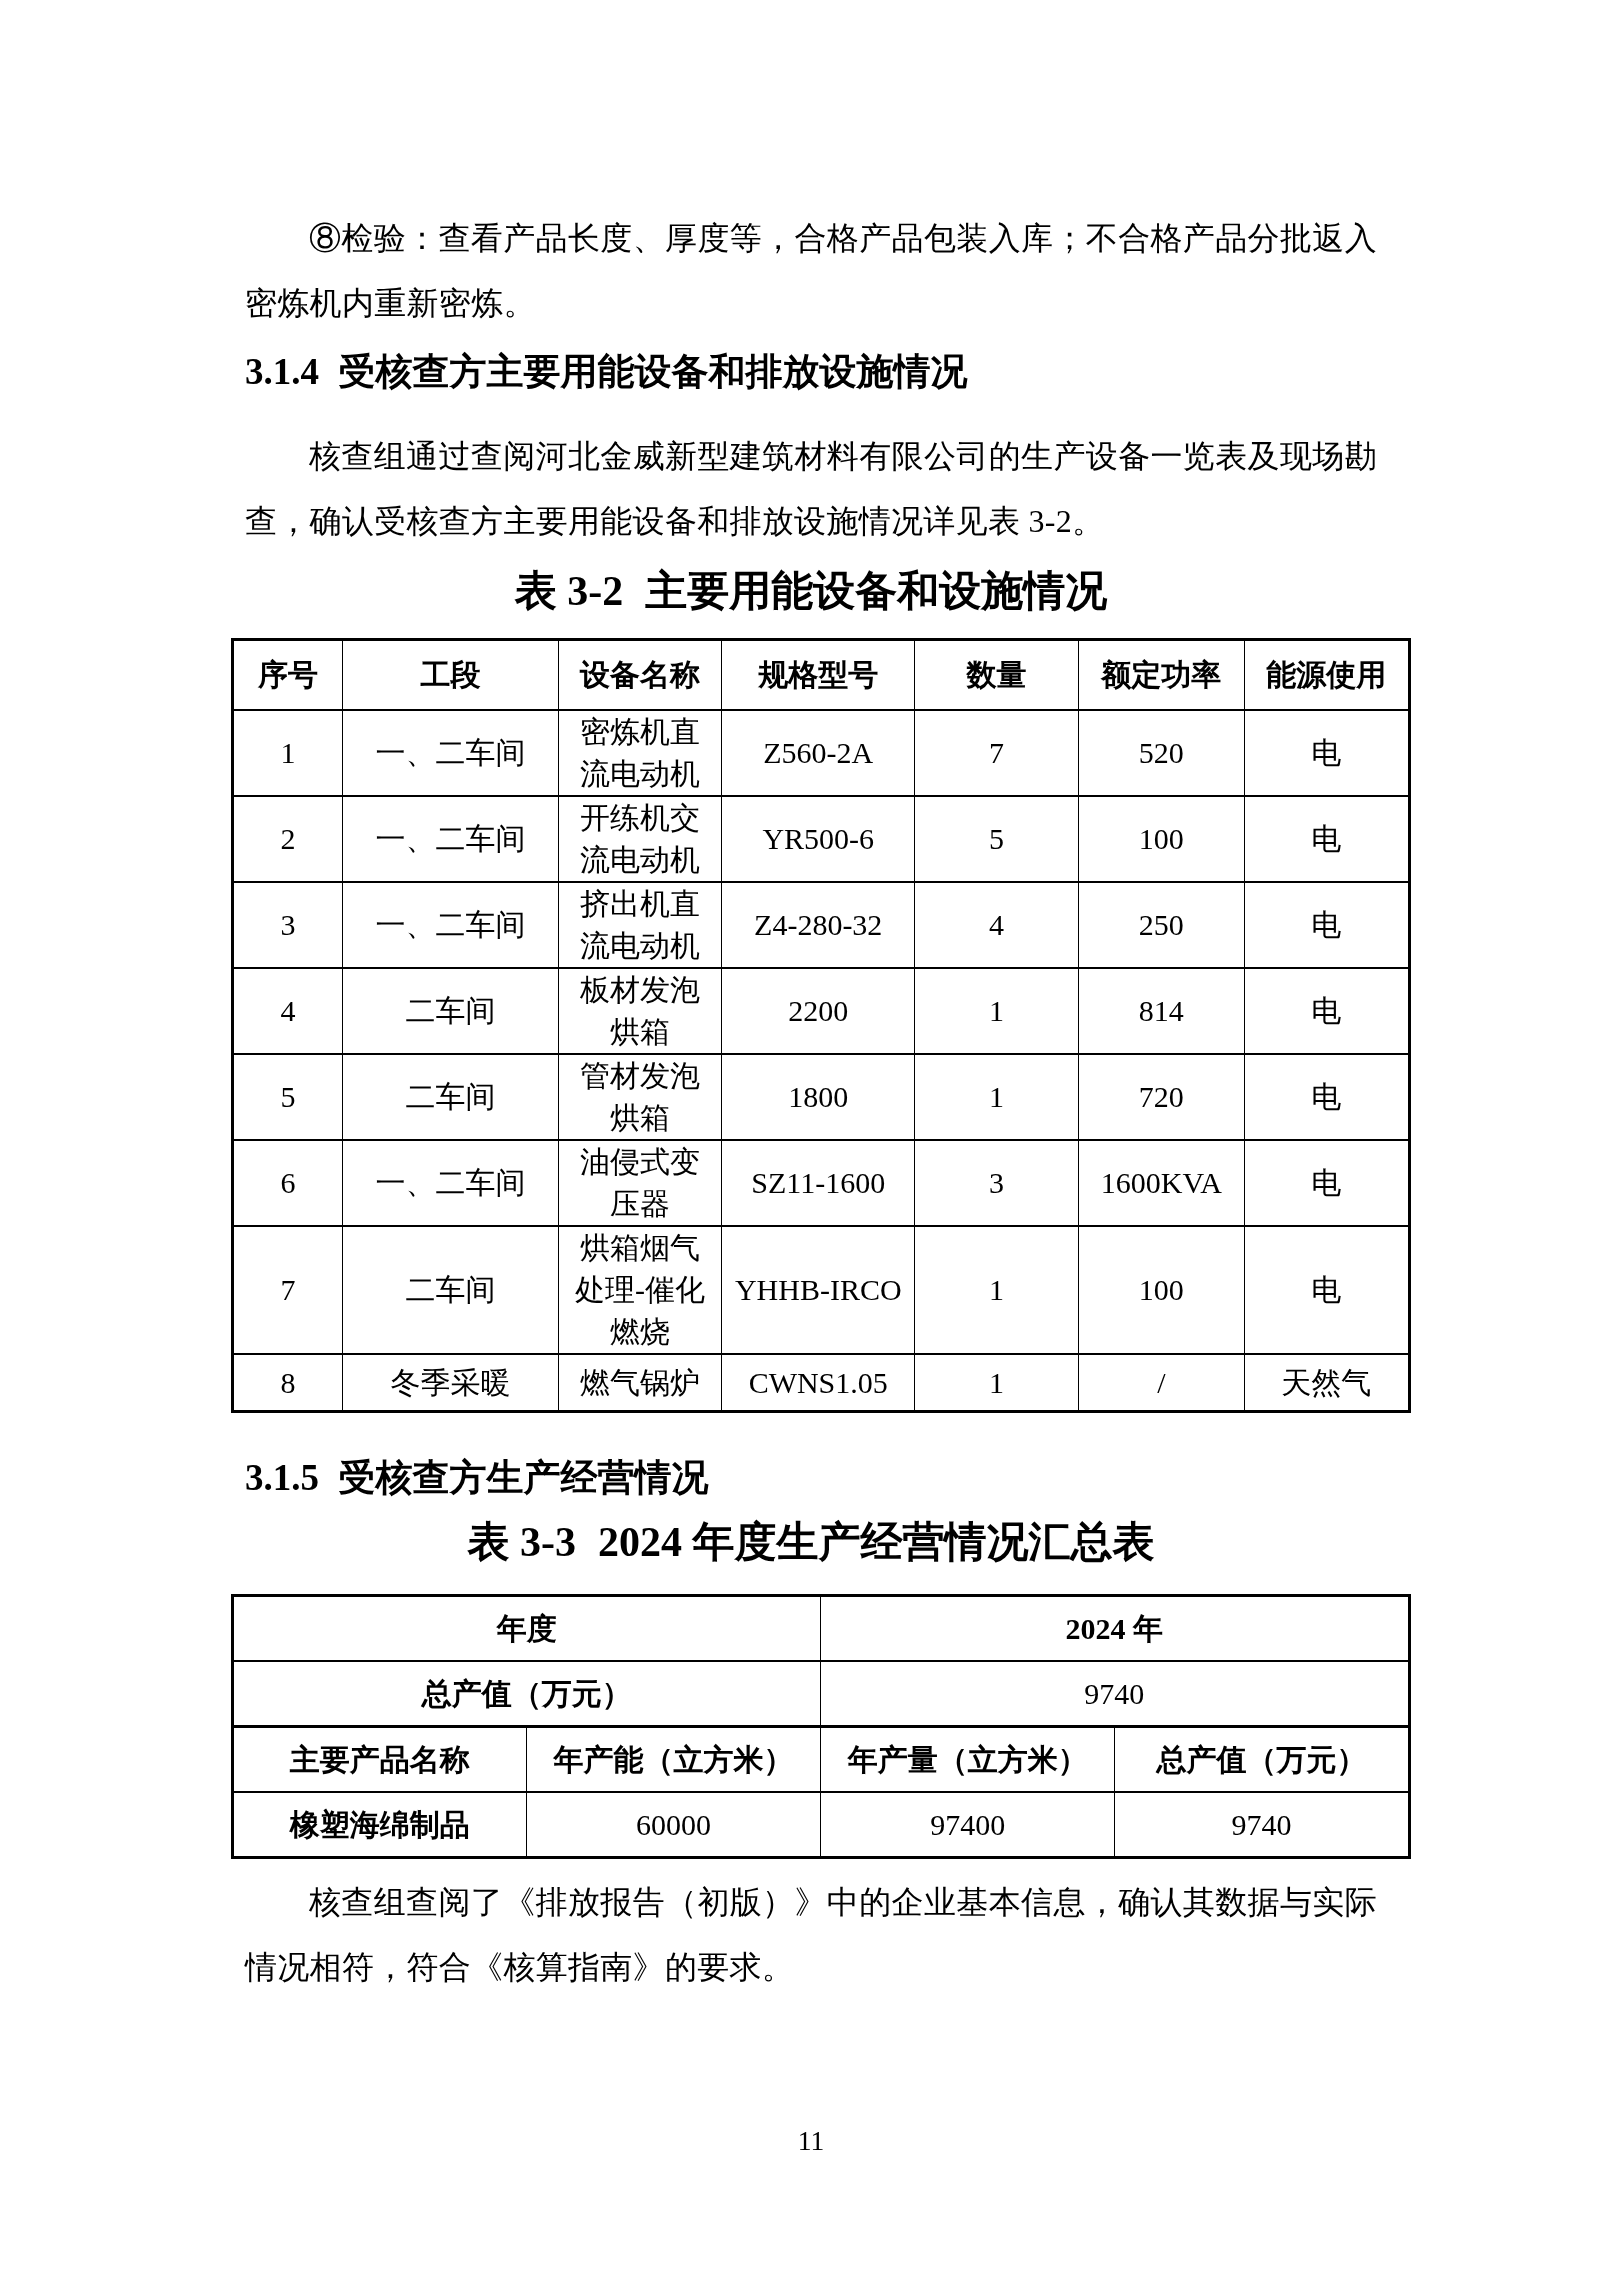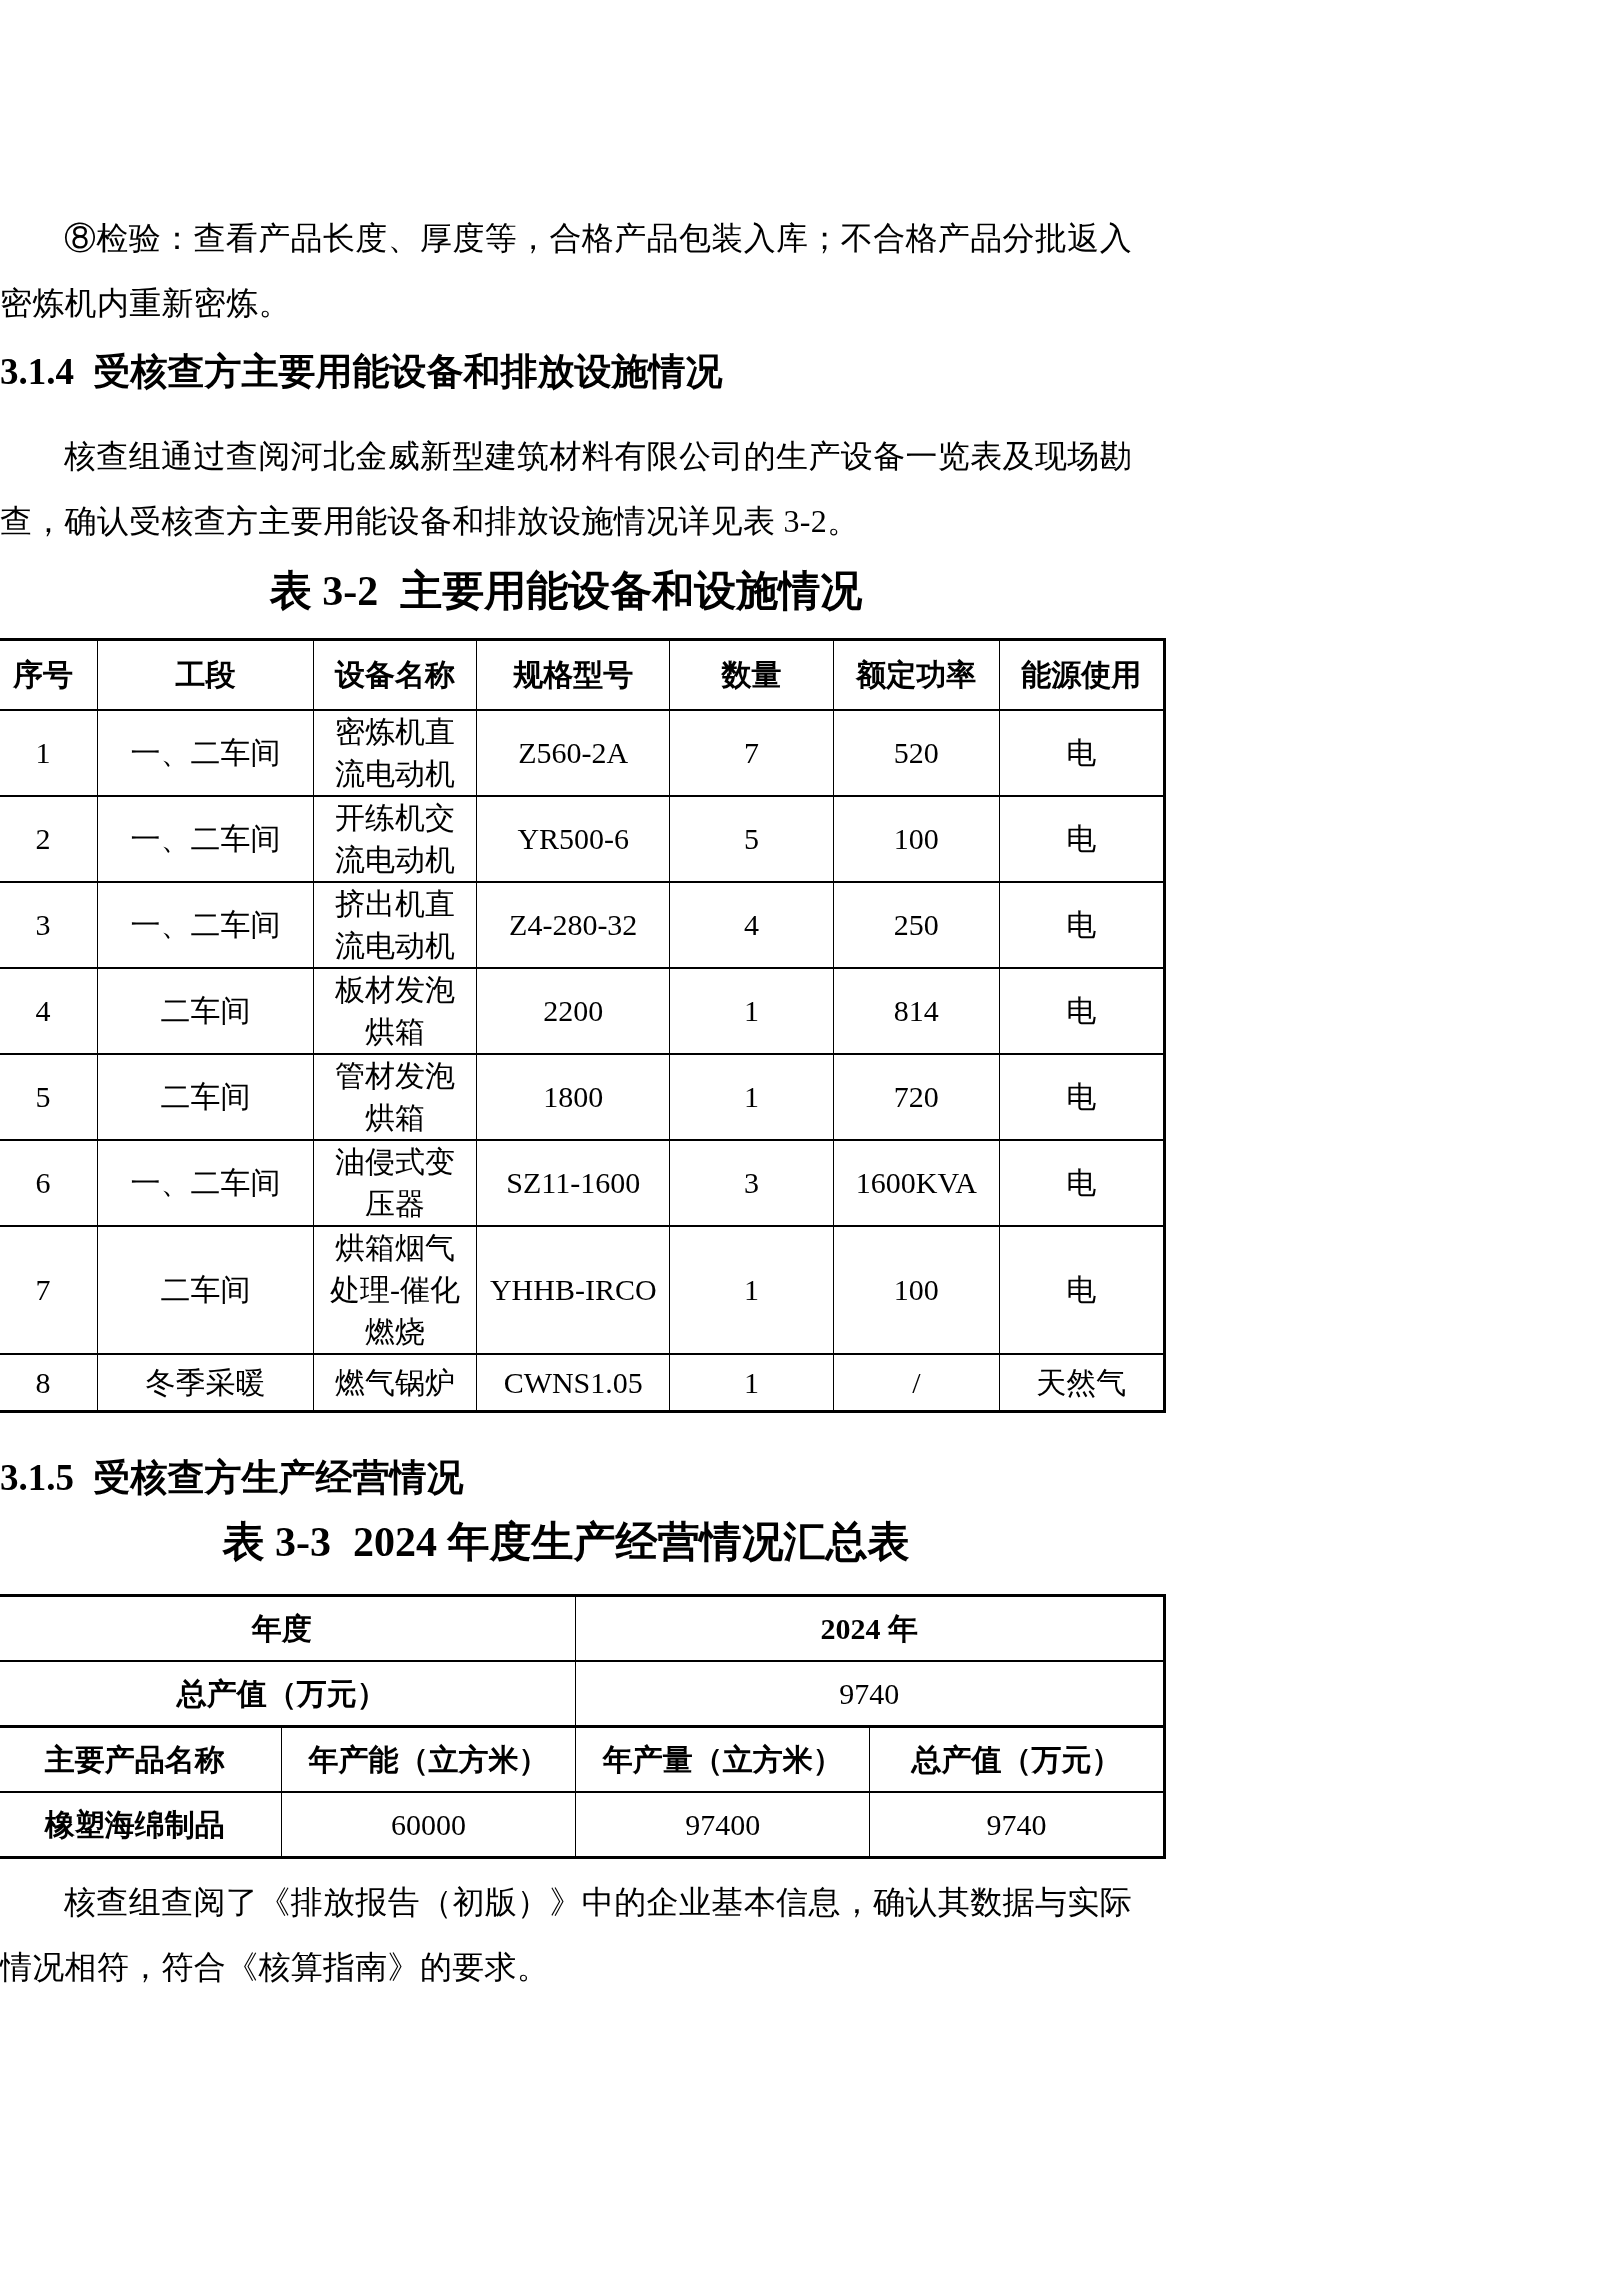--- a/index.html
+++ b/index.html
@@ -11,20 +11,21 @@
     position: relative;
     width: 1623px;
     height: 2295px;
     background: #ffffff;
     color: #000000;
     font-family: "Liberation Serif", "DejaVu Serif", serif;
     overflow: hidden;
   }
   .content {
     width: 1132px;
+    margin-left: 245px;
   }
   .para {
     font-size: 32px;
     line-height: 65px;
     text-align: justify;
     letter-spacing: 0.3px;
     margin: 0;
   }
   .para.indent { text-indent: 64px; }
   .p1 { padding-top: 206px; }
@@ -250,16 +251,17 @@
           <td class="lbl">橡塑海绵制品</td>
           <td>60000</td>
           <td>97400</td>
           <td>9740</td>
         </tr>
       </tbody>
     </table>
 
     <p class="para indent p3">核查组查阅了《排放报告（初版）》中的企业基本信息，确认其数据与实际情况相符，符合《核算指南》的要求。</p>
 
+    <div class="page-number">11</div>
 
   </div>
 </div>
 
 
 </body></html>

